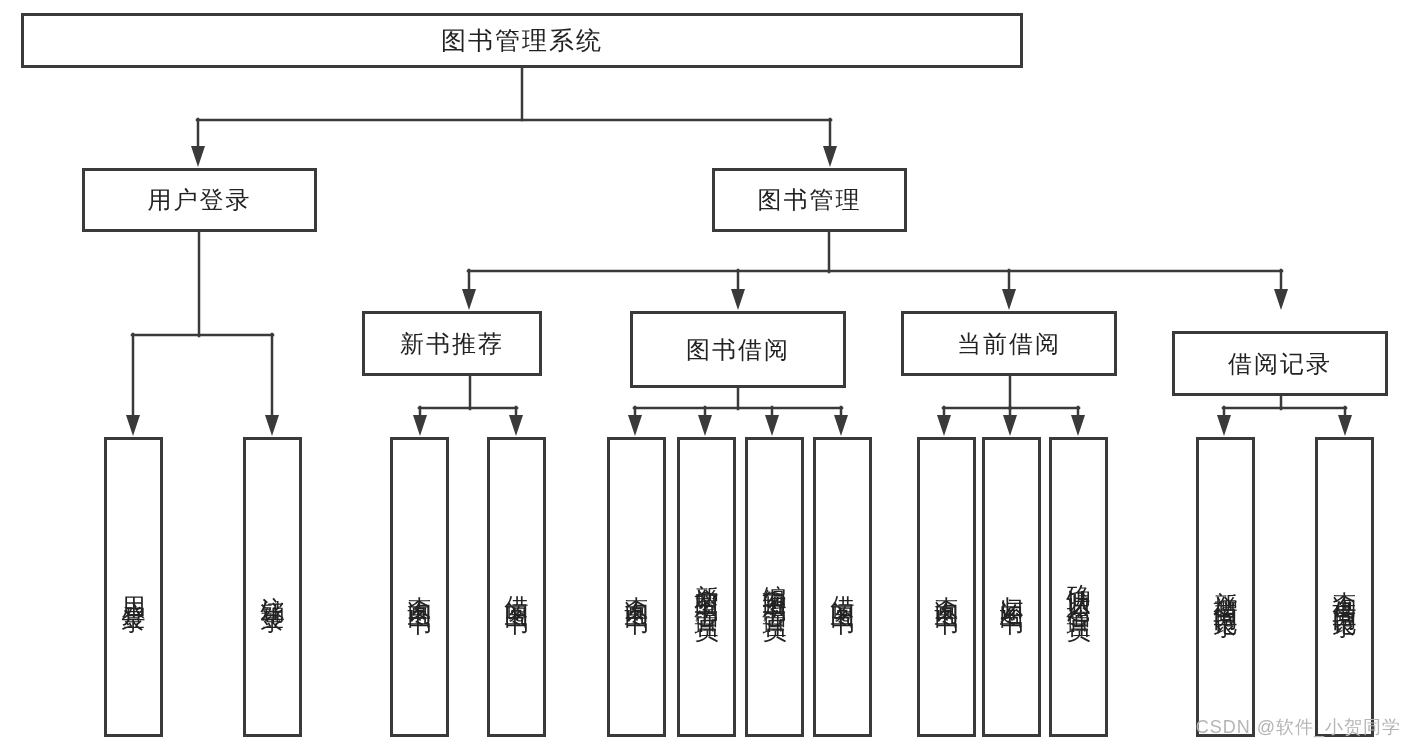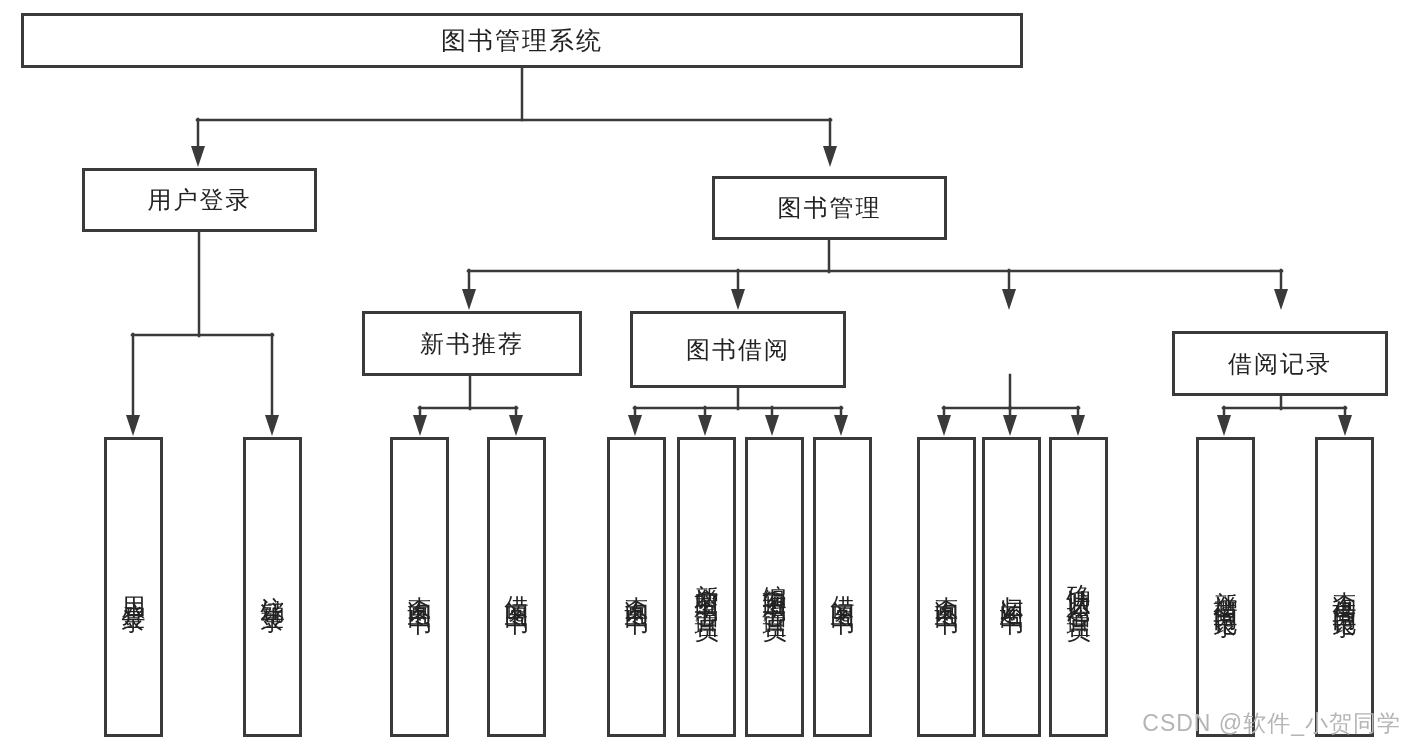--- a/index.html
+++ b/index.html
@@ -44,21 +44,21 @@
     writing-mode:vertical-rl;
     text-orientation:mixed;
     font-size:24px;
     letter-spacing:5px;
     line-height:1;
     white-space:nowrap;
   }
   .watermark{
     position:absolute;
     right:4px;bottom:8px;
-    font-size:23px;
+    font-size:18px;
     color:var(--watermark);
     letter-spacing:1px;
     white-space:nowrap;
   }
 </style>
 </head>
 <body>
 
 <div class="canvas">
 
@@ -124,29 +124,32 @@
       <polygon points="1338,415 1352,415 1345,436"></polygon>
   </svg>
 
   <div class="node root" style="left:21px;top:13px;width:1002px;height:55px;">
     <span class="lbl">图书管理系统</span>
   </div>
 
   <div class="node" style="left:82px;top:168px;width:235px;height:64px;">
     <span class="lbl">用户登录</span>
   </div>
-  <div class="node" style="left:712px;top:176px;width:235px;height:64px;">
+  <div class="node" style="left:712px;top:168px;width:195px;height:64px;">
     <span class="lbl">图书管理</span>
   </div>
 
-  <div class="node" style="left:362px;top:311px;width:220px;height:65px;">
+  <div class="node" style="left:362px;top:311px;width:180px;height:65px;">
     <span class="lbl">新书推荐</span>
   </div>
   <div class="node" style="left:630px;top:311px;width:216px;height:77px;">
     <span class="lbl">图书借阅</span>
+  </div>
+  <div class="node" style="left:901px;top:311px;width:216px;height:65px;">
+    <span class="lbl">当前借阅</span>
   </div>
   <div class="node" style="left:1172px;top:311px;width:216px;height:65px;margin-top:20px;">
     <span class="lbl">借阅记录</span>
   </div>
 
   <div class="leaf" style="left:104px;">
     <span class="lbl">用户登录</span>
   </div>
   <div class="leaf" style="left:243px;">
     <span class="lbl">注销登录</span>

